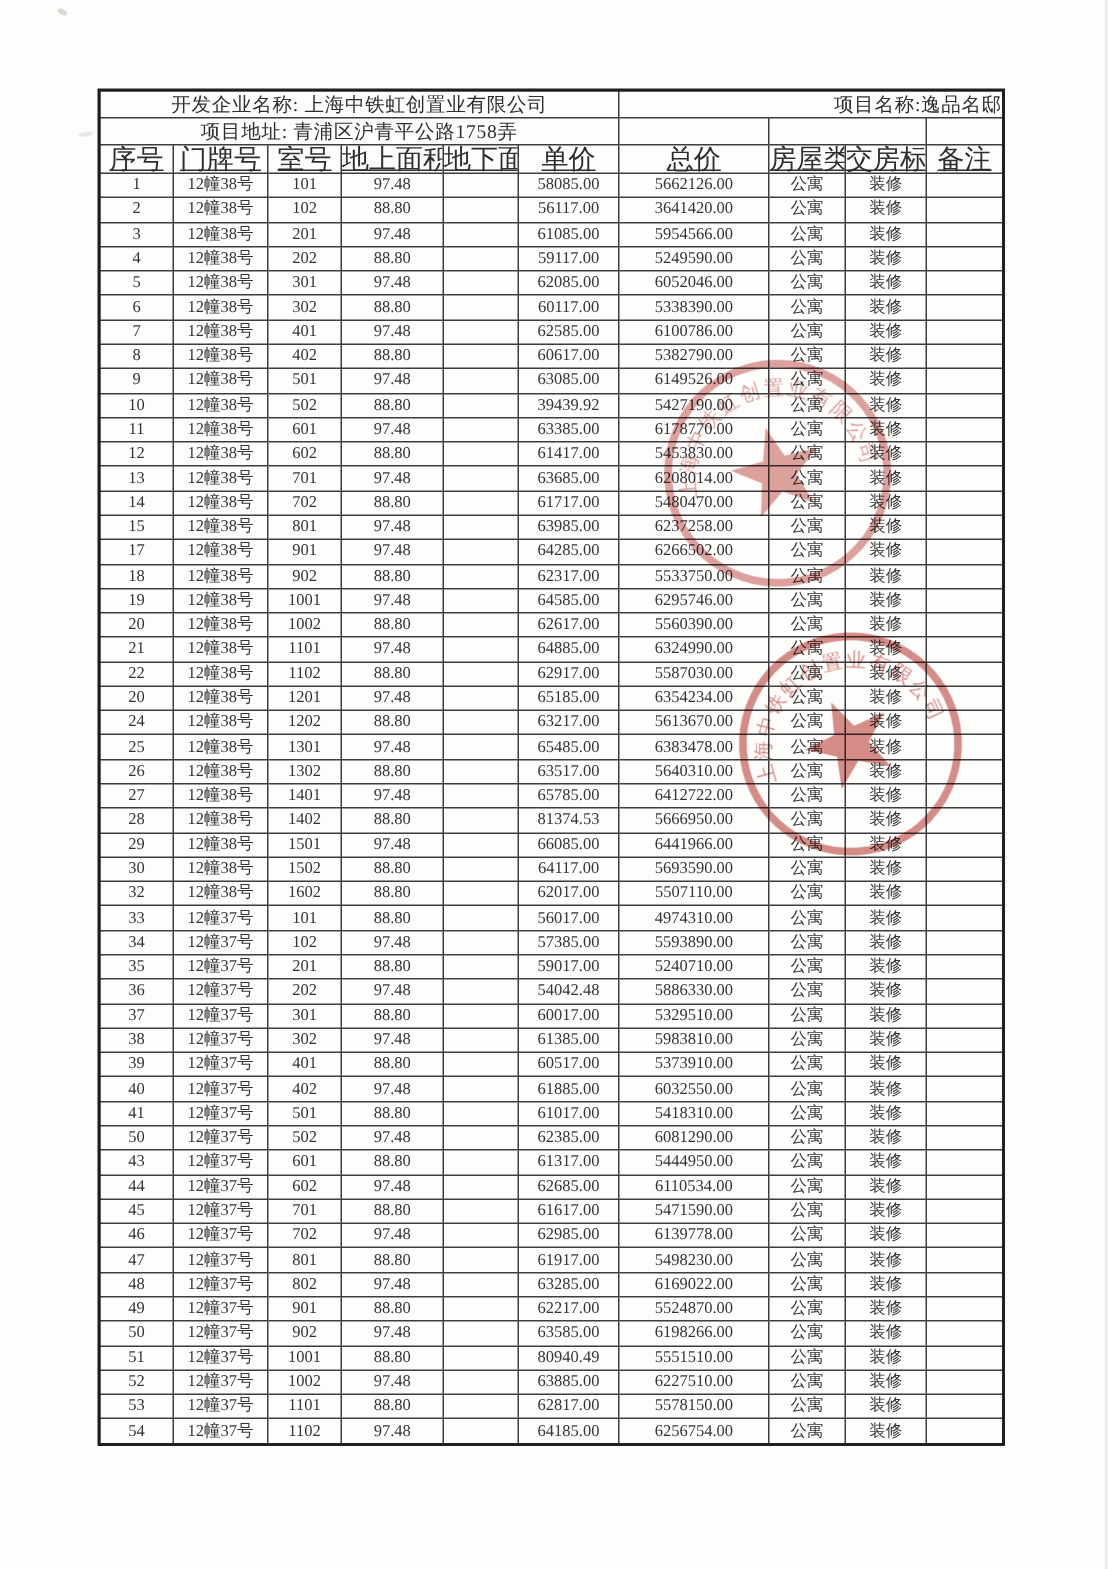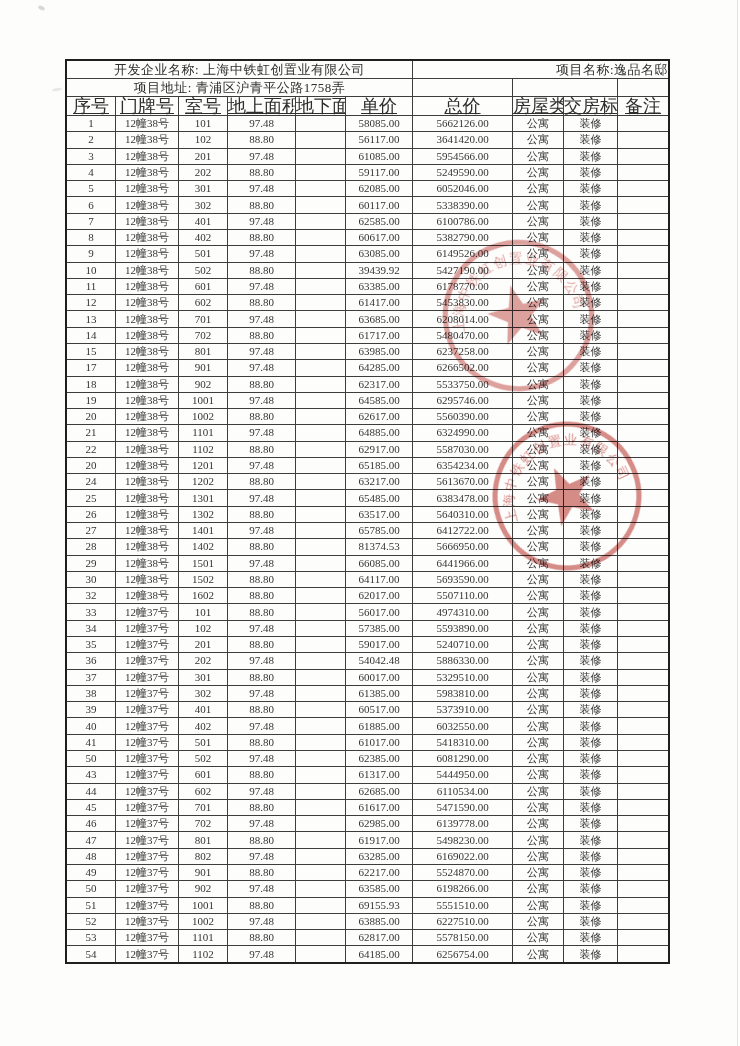--- a/index.html
+++ b/index.html
@@ -675,21 +675,21 @@
           <td>公寓</td>
           <td>装修</td>
           <td></td>
         </tr>
         <tr>
           <td>51</td>
           <td>12幢37号</td>
           <td>1001</td>
           <td>88.80</td>
           <td></td>
-          <td>69155.93</td>
+          <td>80940.49</td>
           <td>5551510.00</td>
           <td>公寓</td>
           <td>装修</td>
           <td></td>
         </tr>
         <tr>
           <td>52</td>
           <td>12幢37号</td>
           <td>1002</td>
           <td>97.48</td>

